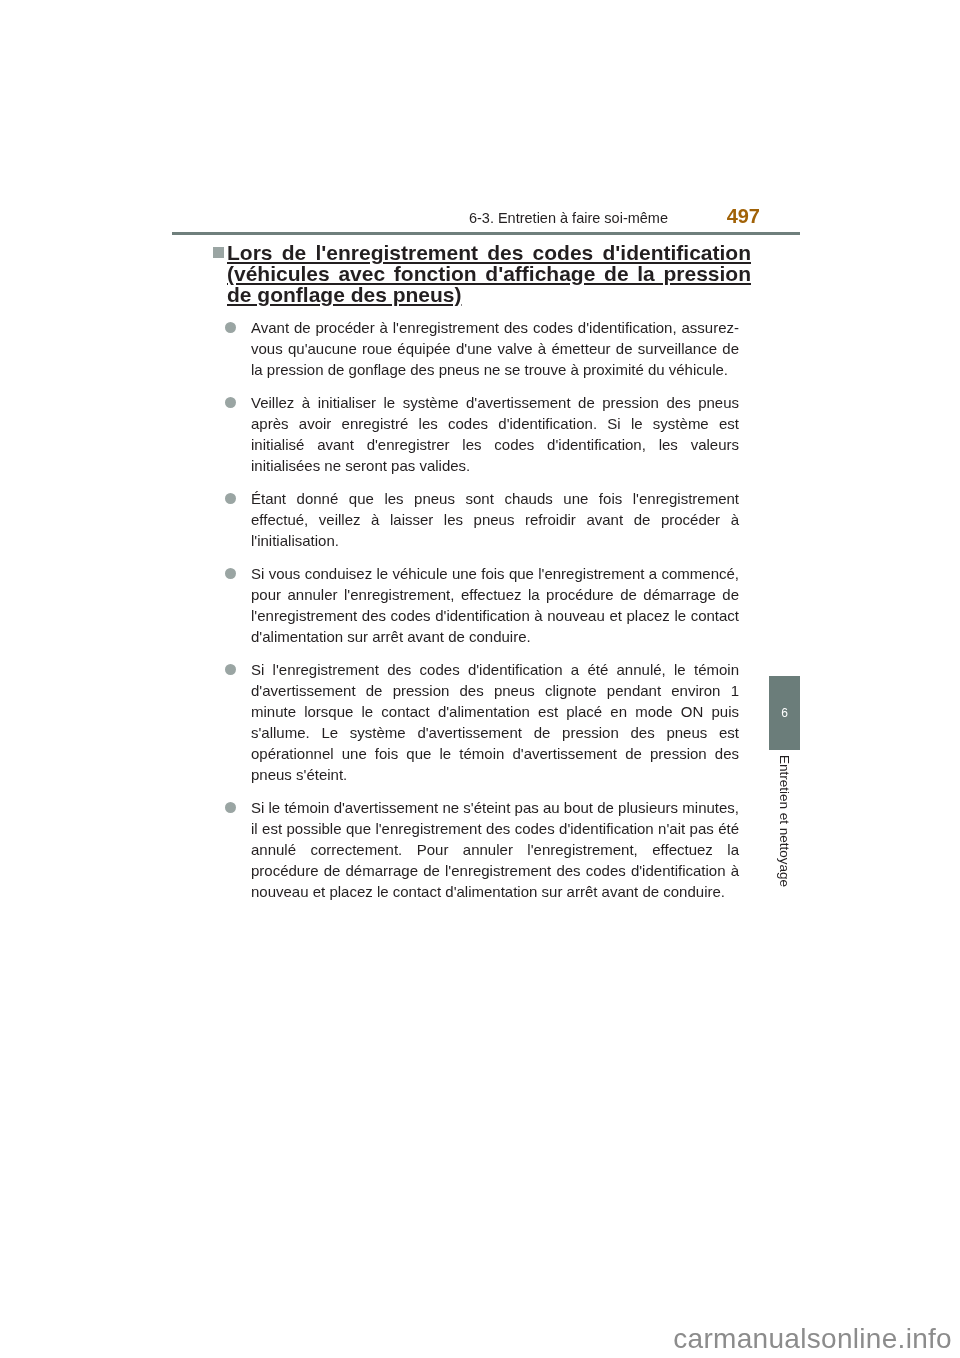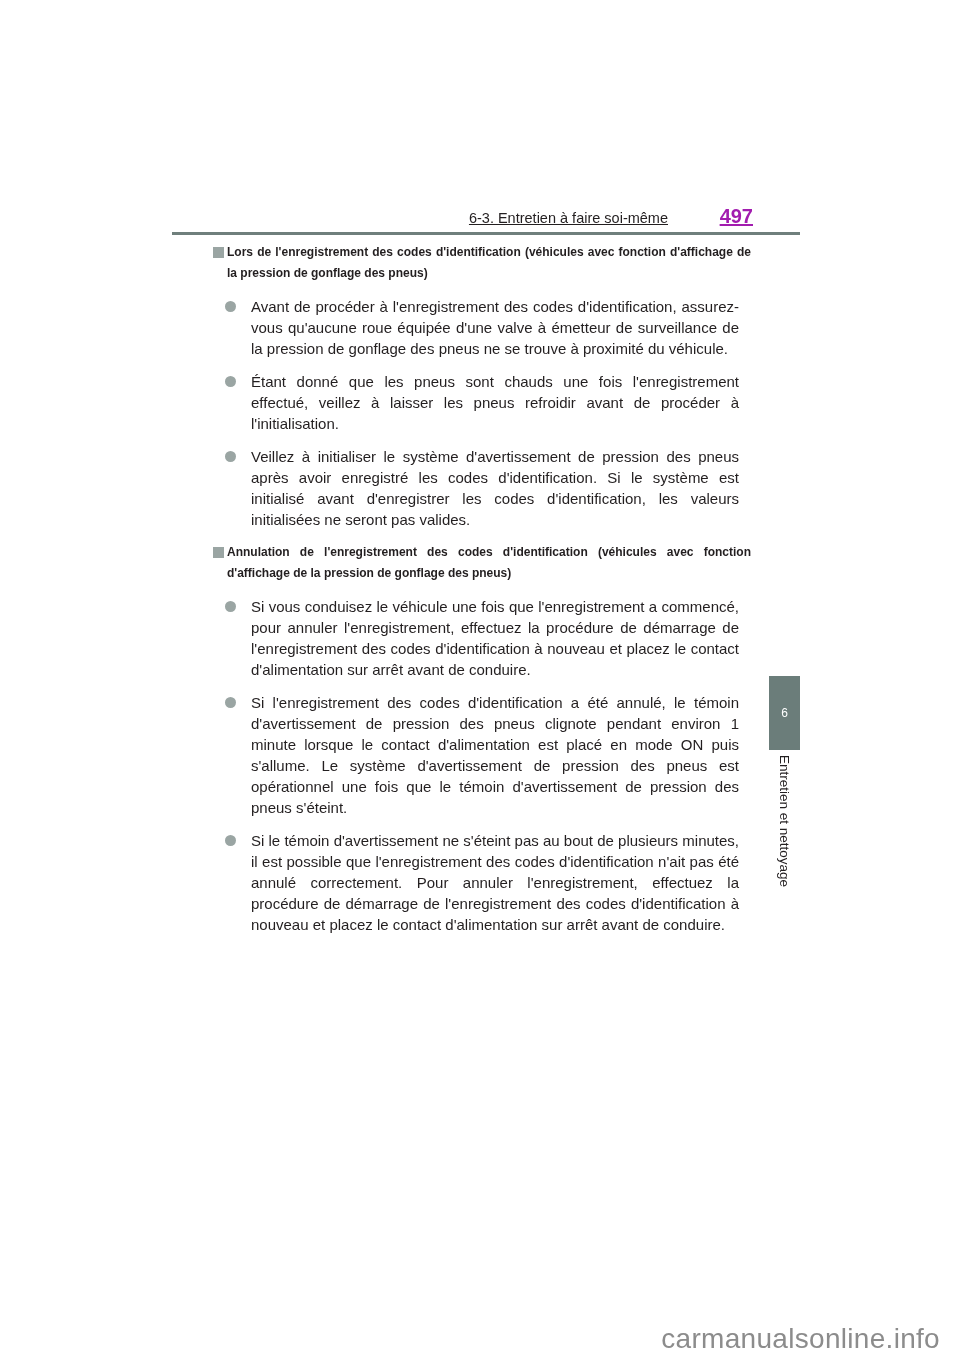--- a/index.html
+++ b/index.html
@@ -6,37 +6,37 @@
   body {
     width: 960px; height: 1358px; position: relative; overflow: hidden;
     background: #ffffff; color: #231f20;
     font-family: "Liberation Sans", sans-serif;
   }
   .header {
     position: absolute; left: 172px; top: 205px; width: 628px; height: 30px;
   }
   .header-section {
     position: absolute; right: 132px; top: 5px;
-    font-size: 14.5px; color: #231f20; text-decoration: underline;
+    font-size: 14.5px; color: #231f20;
   }
   .header-page {
-    position: absolute; right: 47px; top: 0px;
-    font-size: 20px; font-weight: bold; color: #a21caf; text-decoration: underline;
+    position: absolute; right: 40px; top: 0px;
+    font-size: 20px; font-weight: bold; color: #a16207;
   }
   .header-rule {
     position: absolute; left: 172px; top: 232px; width: 628px; height: 3px;
     background: #6f7f7c;
   }
   .content {
     position: absolute; left: 213px; top: 242px; width: 538px;
     font-size: 15px; line-height: 21px; text-align: justify;
   }
   .heading {
     position: relative; padding-left: 14px; font-weight: bold;
-    margin: 0 0 4px 0; font-size: 12px; line-height: 21px;
+    margin: 0 0 4px 0; font-size: 21px; line-height: 21px; text-decoration: underline;
   }
   .heading .sq {
     position: absolute; left: 0; top: 5px; width: 11px; height: 11px;
     background: #9aa5a3;
   }
   .item {
     position: relative; padding-left: 26px; margin: 0 0 5px 0;
   }
   .item .dot {
     position: absolute; left: 12px; top: 5px; width: 11px; height: 11px;
@@ -51,21 +51,21 @@
   }
   .side-label {
     position: absolute; left: 772px; top: 755px; width: 24px; height: 132px;
   }
   .side-label span {
     position: absolute; left: 0; top: 0;
     transform-origin: 0 0; transform: translate(20px, 0) rotate(90deg);
     white-space: nowrap; font-size: 13.5px; color: #231f20;
   }
   .watermark {
-    position: absolute; right: 20px; top: 1323px;
+    position: absolute; right: 8px; top: 1323px;
     font-size: 28px; color: #8c8c8c; letter-spacing: 0.3px;
   }
 </style>
 </head>
 <body>
 
 <div class="header">
   <span class="header-section">6-3. Entretien à faire soi-même</span>
   <span class="header-page">497</span>
 </div>
@@ -76,33 +76,29 @@
     <div class="heading">
       <span class="sq"></span>
       <span>Lors de l'enregistrement des codes d'identification (véhicules avec fonction d'affichage de la pression de gonflage des pneus)</span>
     </div>
     <div class="item">
       <span class="dot"></span>
       <p>Avant de procéder à l'enregistrement des codes d'identification, assurez-vous qu'aucune roue équipée d'une valve à émetteur de surveillance de la pression de gonflage des pneus ne se trouve à proximité du véhicule.</p>
     </div>
     <div class="item">
       <span class="dot"></span>
-      <p>Étant donné que les pneus sont chauds une fois l'enregistrement effectué, veillez à laisser les pneus refroidir avant de procéder à l'initialisation.</p>
+      <p>Veillez à initialiser le système d'avertissement de pression des pneus après avoir enregistré les codes d'identification. Si le système est initialisé avant d'enregistrer les codes d'identification, les valeurs initialisées ne seront pas valides.</p>
     </div>
     <div class="item">
       <span class="dot"></span>
-      <p>Veillez à initialiser le système d'avertissement de pression des pneus après avoir enregistré les codes d'identification. Si le système est initialisé avant d'enregistrer les codes d'identification, les valeurs initialisées ne seront pas valides.</p>
+      <p>Étant donné que les pneus sont chauds une fois l'enregistrement effectué, veillez à laisser les pneus refroidir avant de procéder à l'initialisation.</p>
     </div>
   </div>
 
   <div class="section">
-    <div class="heading">
-      <span class="sq"></span>
-      <span>Annulation de l'enregistrement des codes d'identification (véhicules avec fonction d'affichage de la pression de gonflage des pneus)</span>
-    </div>
     <div class="item">
       <span class="dot"></span>
       <p>Si vous conduisez le véhicule une fois que l'enregistrement a commencé, pour annuler l'enregistrement, effectuez la procédure de démarrage de l'enregistrement des codes d'identification à nouveau et placez le contact d'alimentation sur arrêt avant de conduire.</p>
     </div>
     <div class="item">
       <span class="dot"></span>
       <p>Si l'enregistrement des codes d'identification a été annulé, le témoin d'avertissement de pression des pneus clignote pendant environ 1 minute lorsque le contact d'alimentation est placé en mode ON puis s'allume. Le système d'avertissement de pression des pneus est opérationnel une fois que le témoin d'avertissement de pression des pneus s'éteint.</p>
     </div>
     <div class="item">
       <span class="dot"></span>

